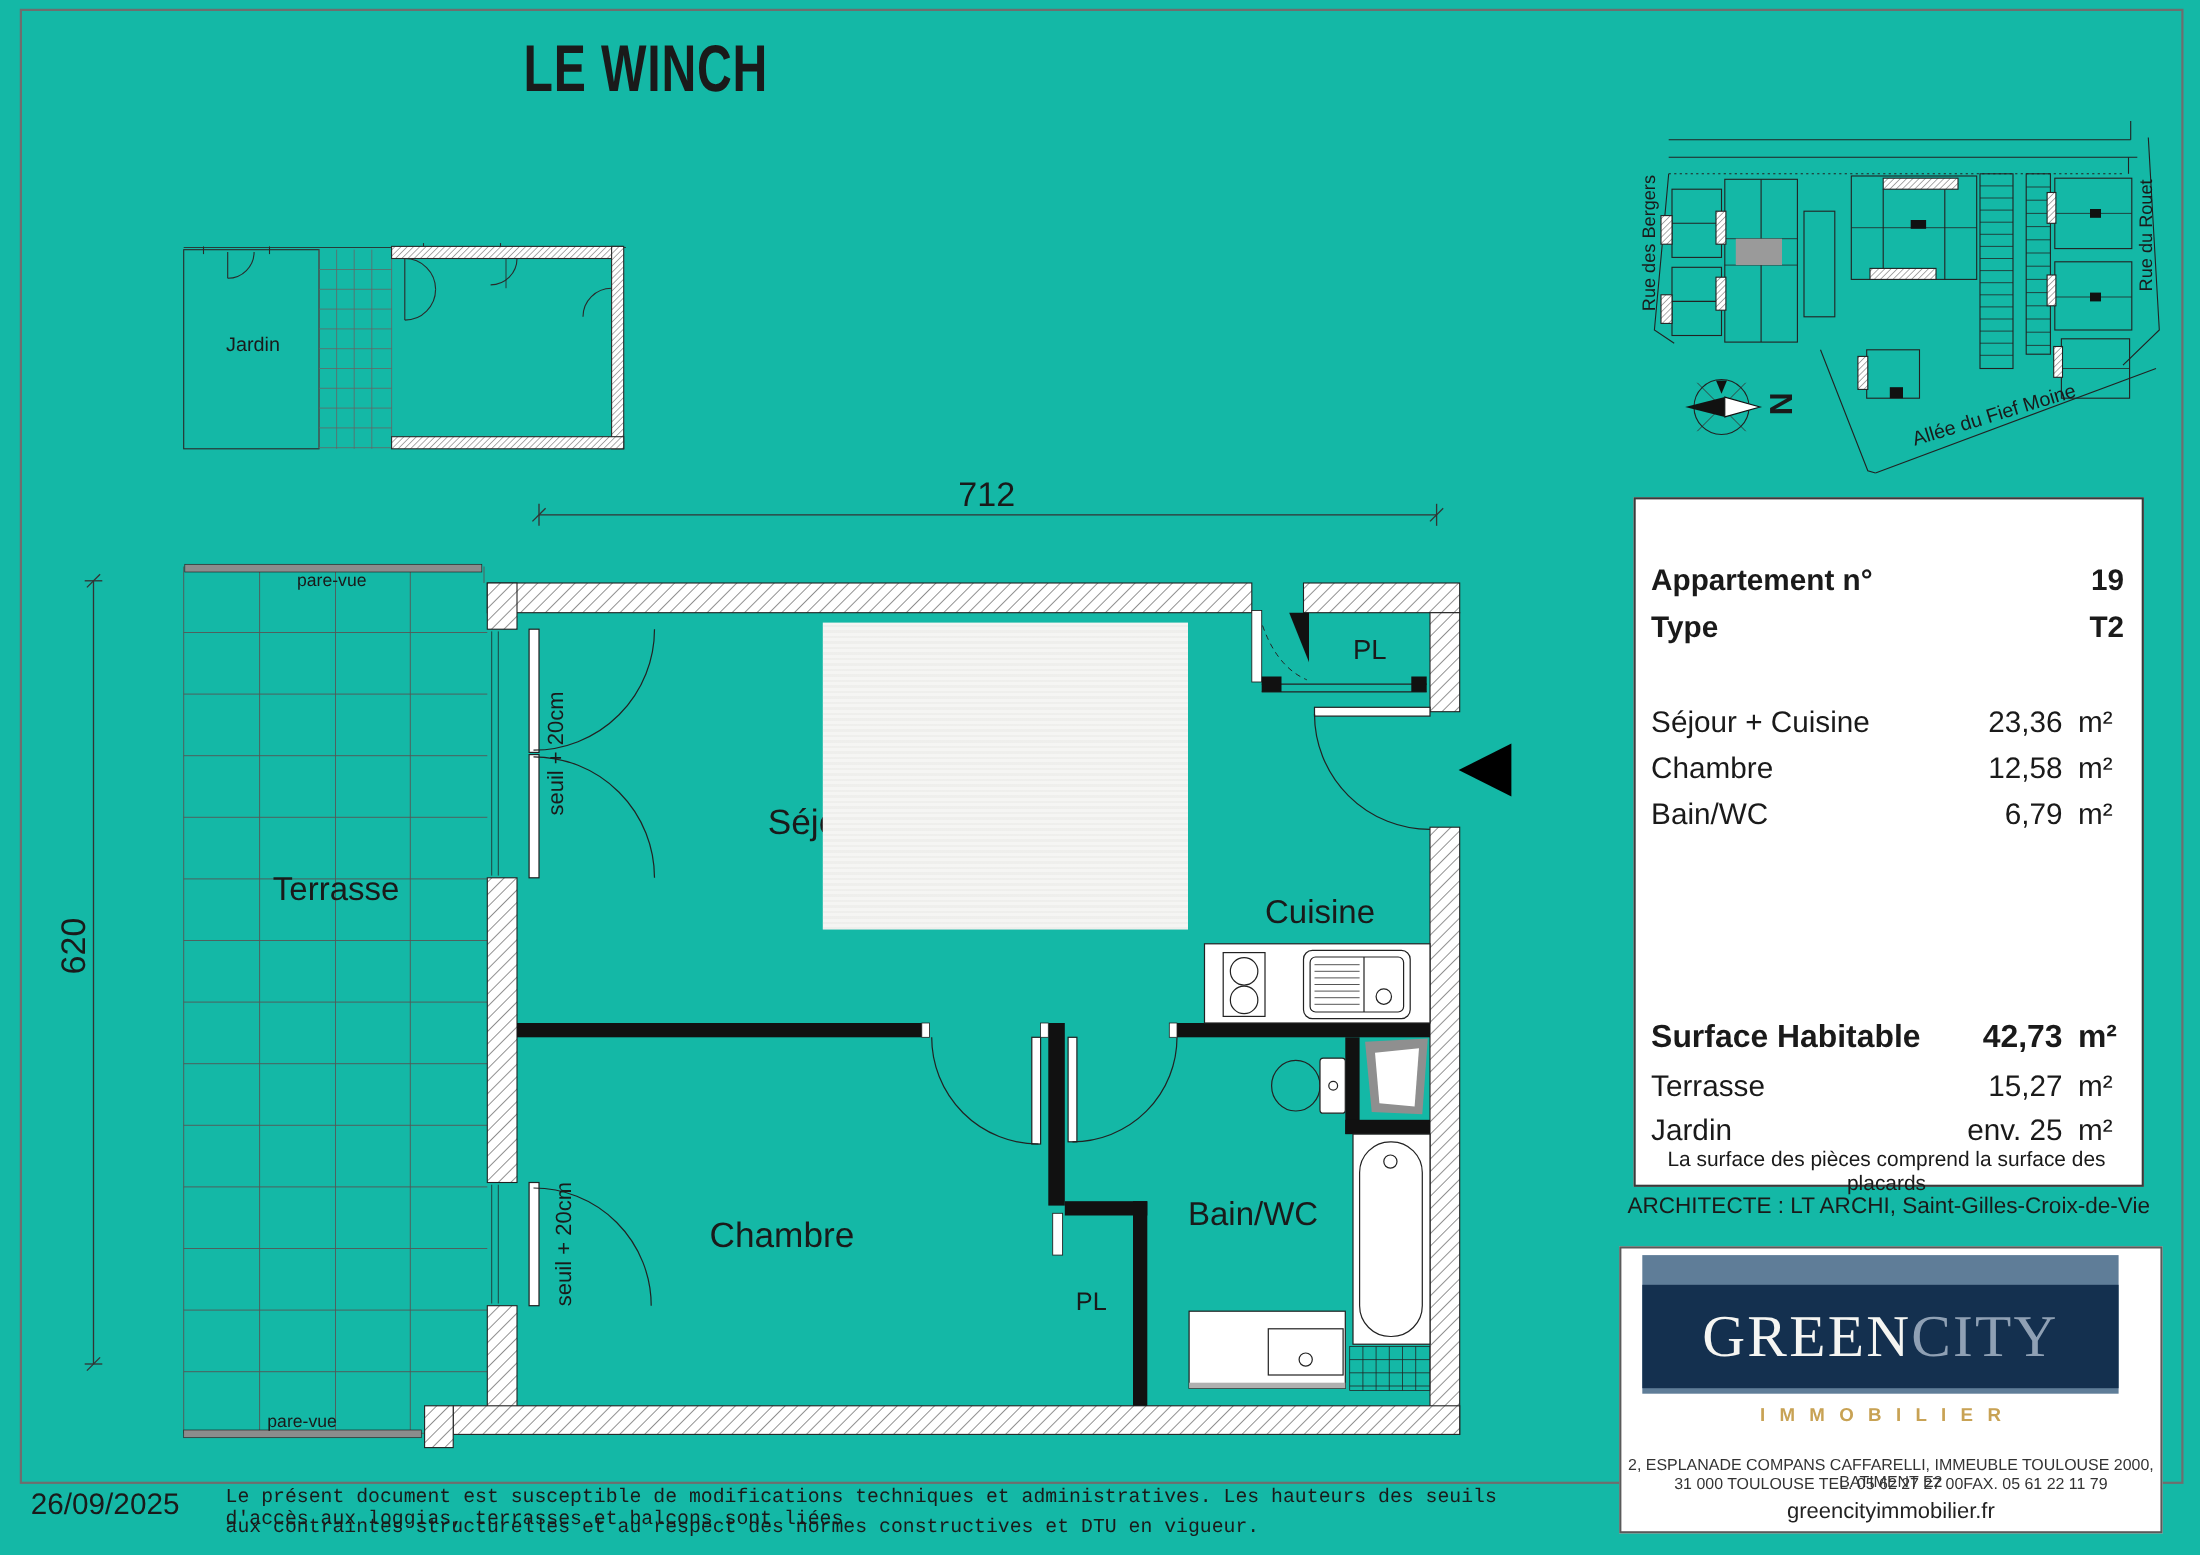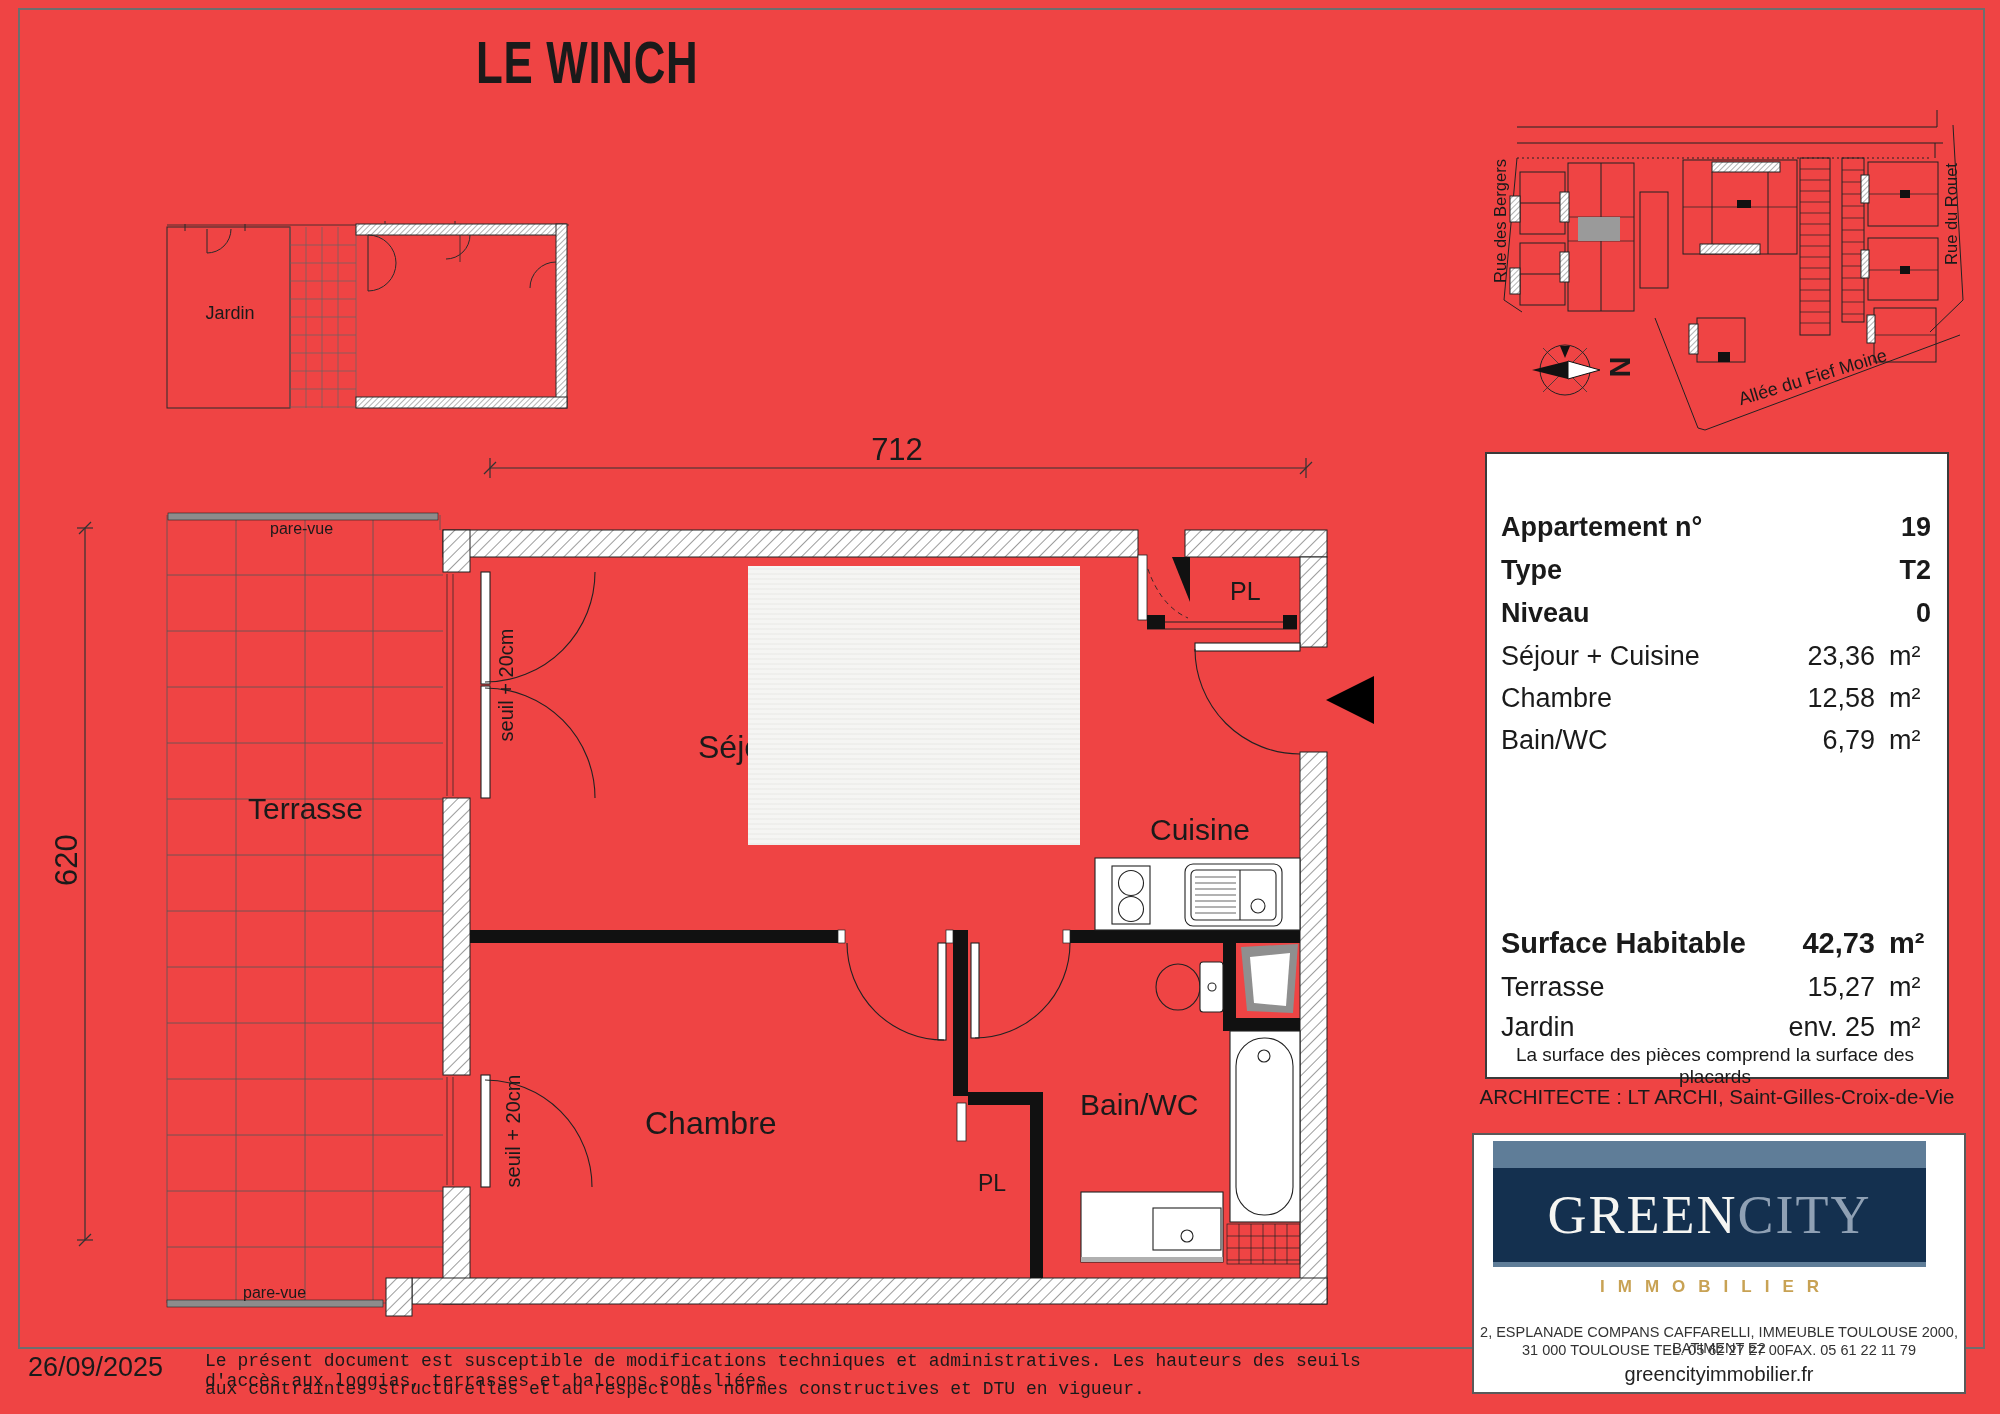--- a/index.html
+++ b/index.html
@@ -1,16 +1,16 @@
 <!DOCTYPE html>
 <html><head>
 <meta charset="utf-8">
 <style>
   html,body{margin:0;padding:0;background:#e8e8e8;}
-  #page{position:relative;width:2000px;height:1414px;background:#ef4444;overflow:hidden;
+  #page{position:relative;width:2000px;height:1414px;background:#14b8a6;overflow:hidden;
         font-family:"Liberation Sans",sans-serif;color:#1a1a1a;}
   .lbl{position:absolute;white-space:nowrap;color:#1a1a1a;z-index:4;}
   .rot90{transform:rotate(-90deg);transform-origin:center center;text-align:center;}
   #page-border{position:absolute;left:18px;top:8px;width:1963px;height:1337px;
                border:2px solid #6e6e6e;z-index:0;}
   #plan-svg{position:absolute;left:0;top:0;z-index:1;}
   #redact{position:absolute;left:748px;top:566px;width:332px;height:279px;z-index:3;
           background:#f5f5f3;
           background-image:repeating-linear-gradient(0deg,rgba(210,210,205,.18) 0 2px,rgba(255,255,255,0) 2px 5px);}
   #title{position:absolute;left:476px;top:28px;z-index:4;font-weight:bold;font-size:60px;
@@ -385,24 +385,20 @@
   <div id="info-box"></div>
 
   <div class="irow b" style="top:510px;">
     <span class="l">Appartement n°</span>
     <span class="v">19</span>
   </div>
   <div class="irow b" style="top:553px;">
     <span class="l">Type</span>
     <span class="v">T2</span>
   </div>
-  <div class="irow b" style="top:596px;">
-    <span class="l">Niveau</span>
-    <span class="v">0</span>
-  </div>
   <div class="irow" style="top:639px;">
     <span>Séjour + Cuisine</span>
       <span class="sp"></span>
     <span class="num">23,36</span>
     <span class="unit">m²</span>
   </div>
   <div class="irow" style="top:681px;">
     <span>Chambre</span>
       <span class="sp"></span>
     <span class="num">12,58</span>

